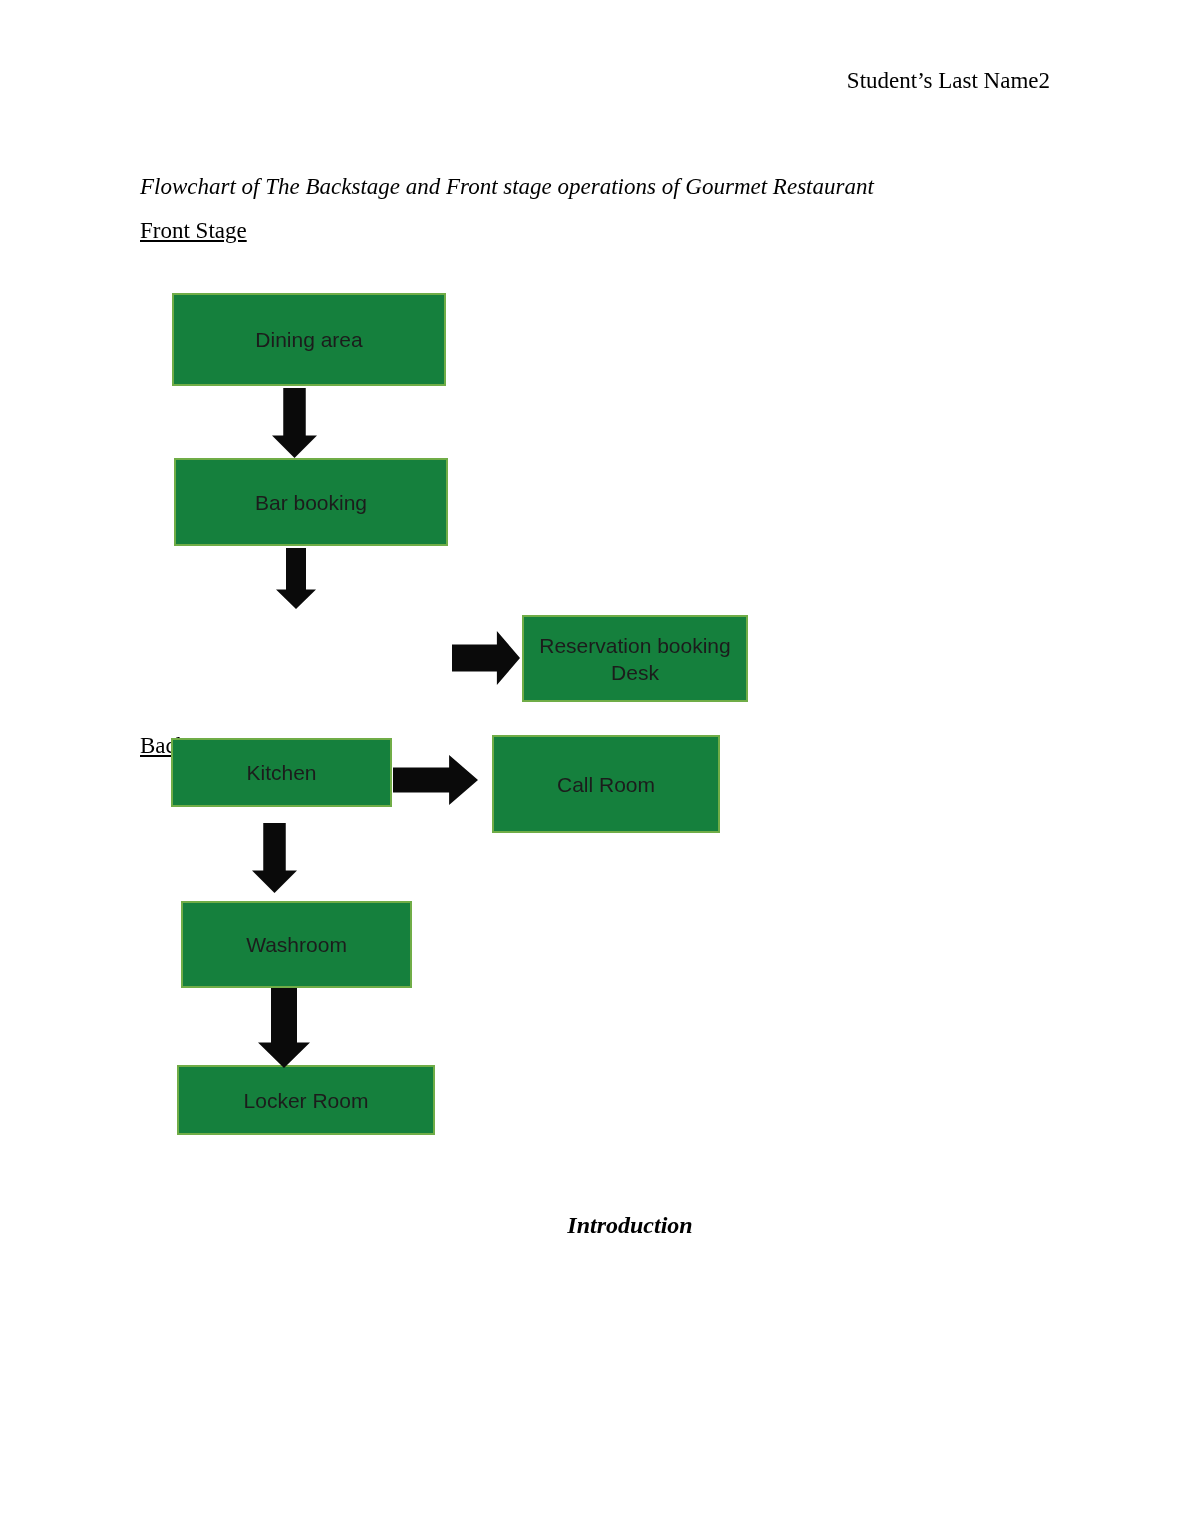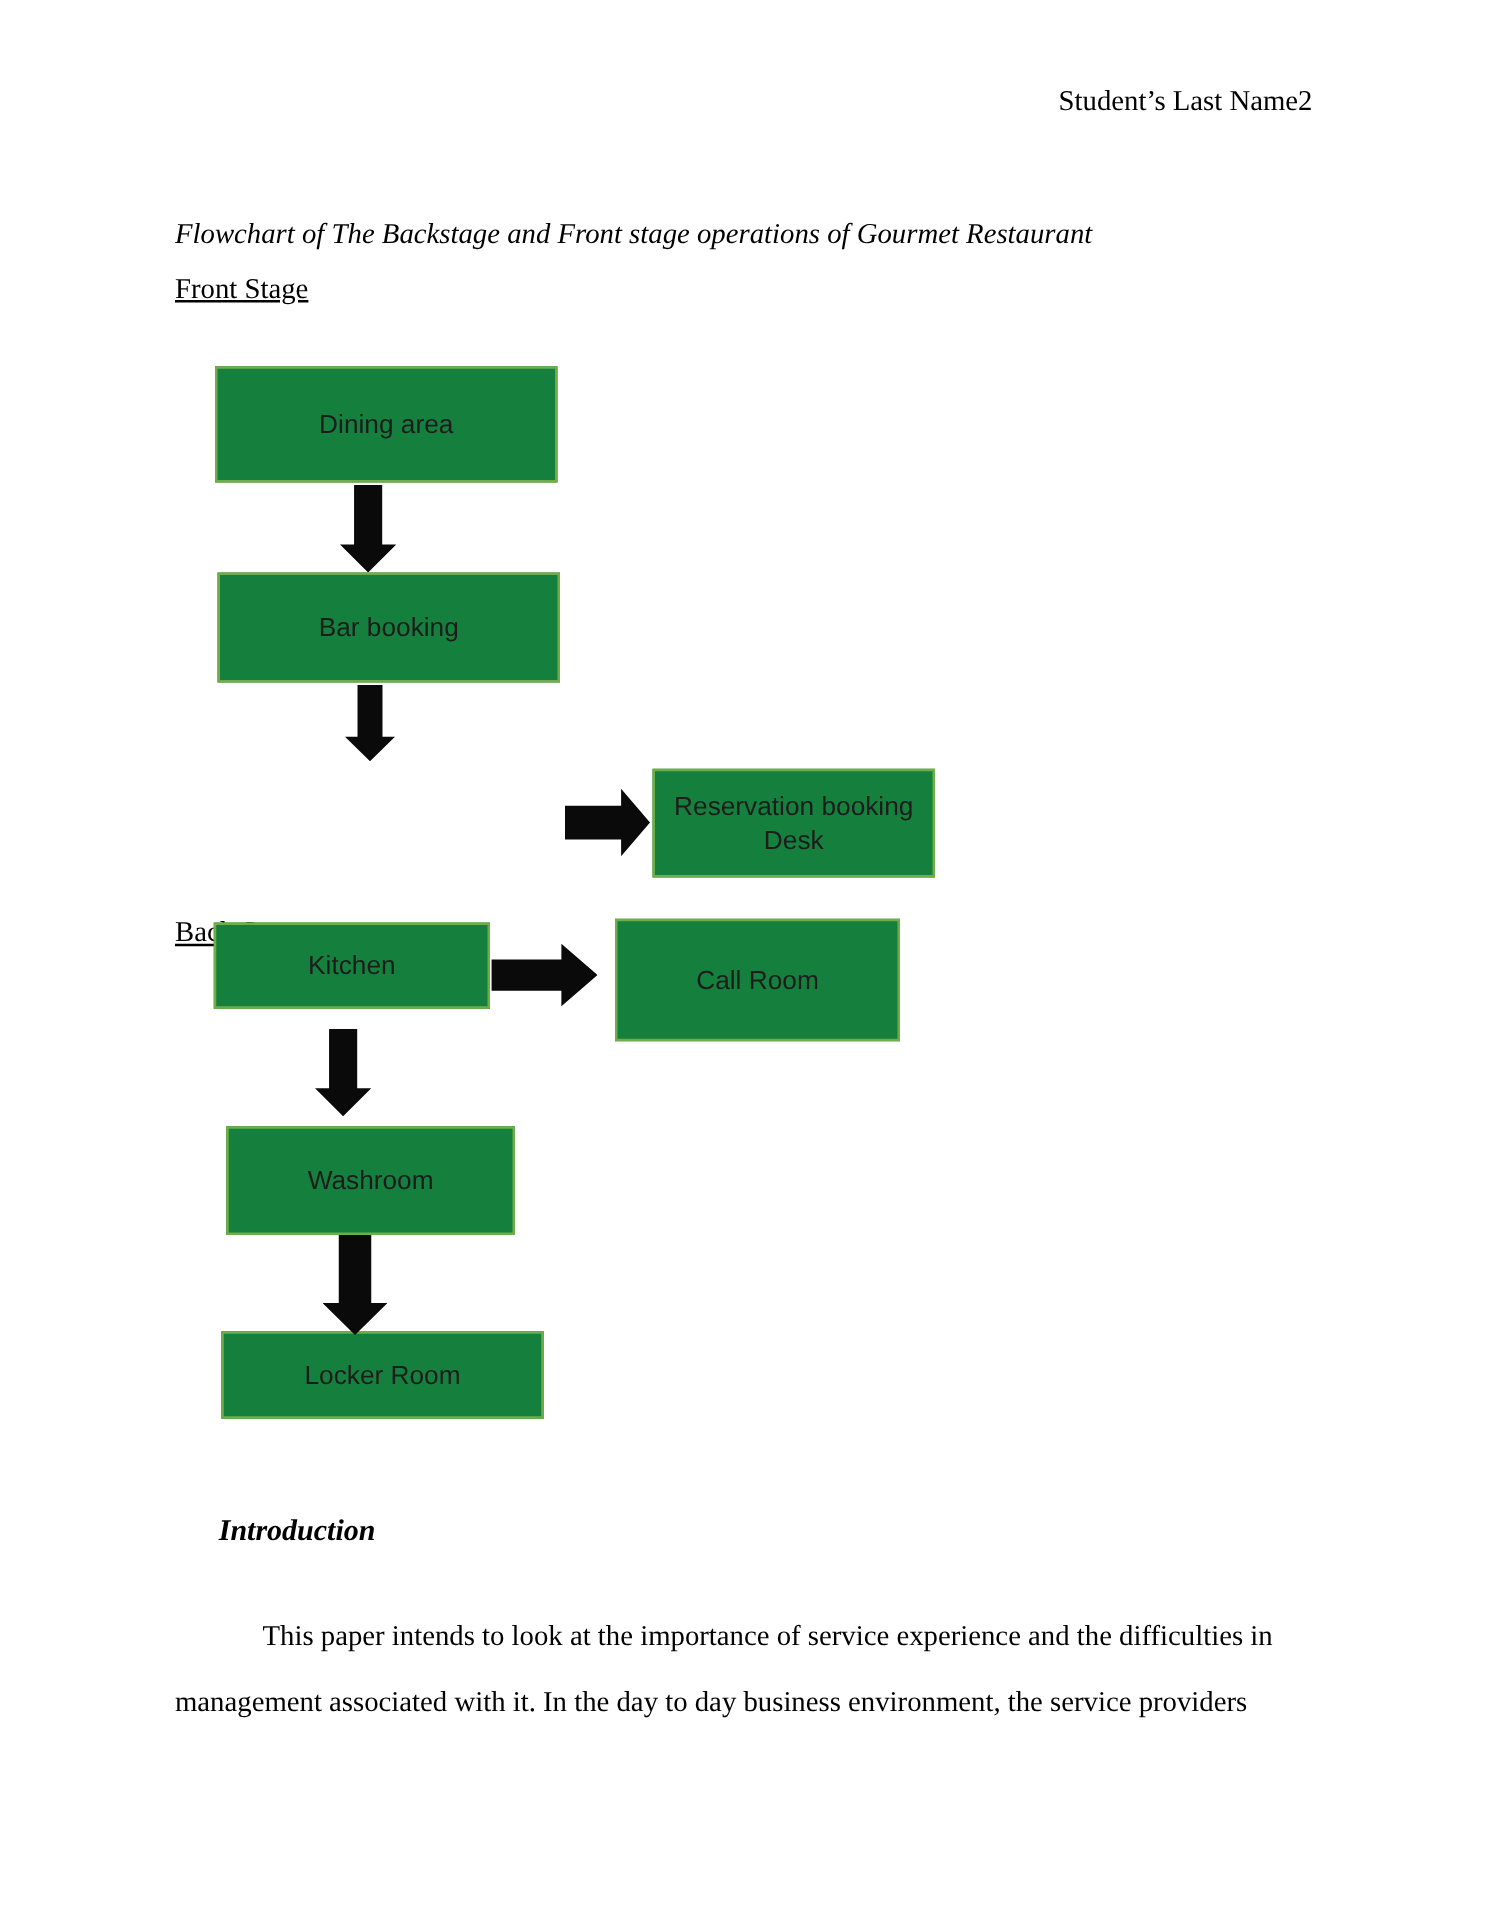--- a/index.html
+++ b/index.html
@@ -45,21 +45,21 @@
     clip-path:polygon(0 25%, 66% 25%, 66% 0, 100% 50%, 66% 100%, 66% 75%, 0 75%);
   }
   .a1 { left:272px; top:388px; width:45px; height:70px; }
   .a2 { left:276px; top:548px; width:40px; height:61px; }
   .a3 { left:452px; top:631px; width:68px; height:54px; }
   .a4 { left:393px; top:755px; width:85px; height:50px; }
   .a5 { left:252px; top:823px; width:45px; height:70px; }
   .a6 { left:258px; top:988px; width:52px; height:80px; }
   .intro-heading {
     position:absolute; left:175px; top:1211px; width:910px;
-    text-align:left; font-size:24px; font-weight:bold; font-style:italic;
+    text-align:center; font-size:24px; font-weight:bold; font-style:italic;
     line-height:1.2;
   }
   .intro-para {
     position:absolute; left:140px; top:1282px; width:912px;
     font-size:23px; line-height:53px; text-indent:70px;
   }
 </style>
 </head>
 <body>
 
@@ -109,15 +109,14 @@
   </div>
 
   <div class="arrow arrow-down a6"></div>
 
   <div class="fbox b-locker">
     <span>Locker Room</span>
   </div>
 
   <div class="intro-heading">Introduction</div>
 
-  <div class="intro-para">This paper intends to look at the importance of service experience and the difficulties in management associated with it. In the day to day business environment, the service providers</div>
 
 </div>
 
 </body></html>

